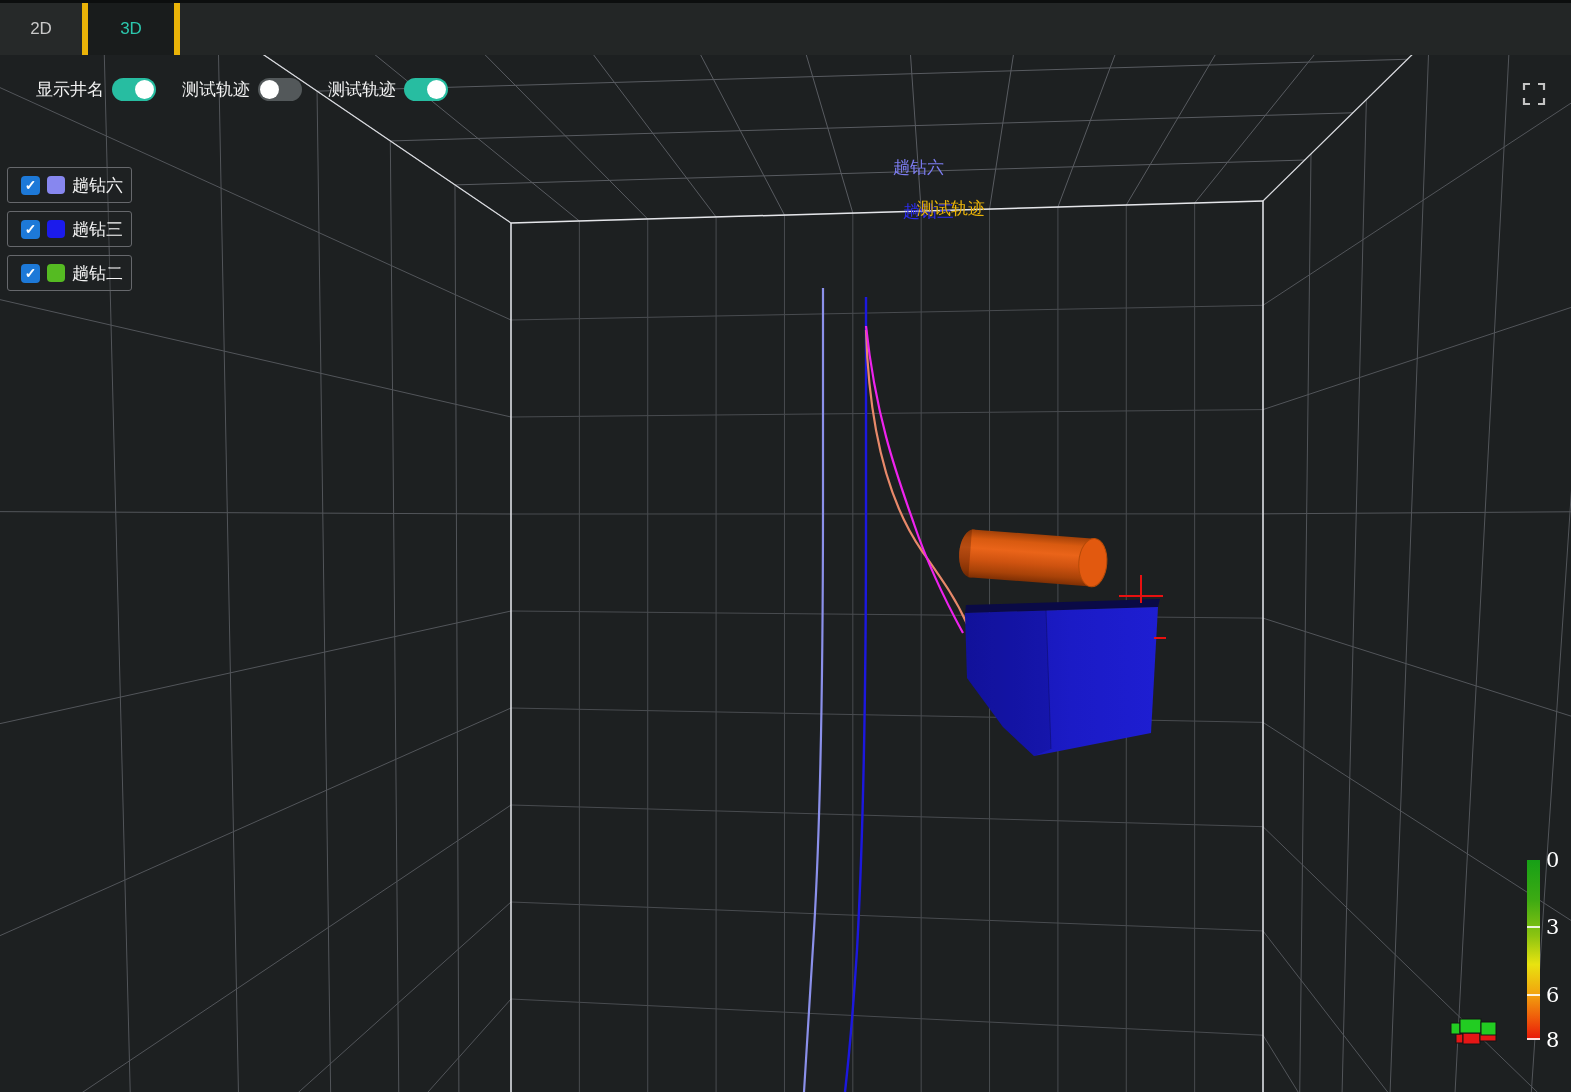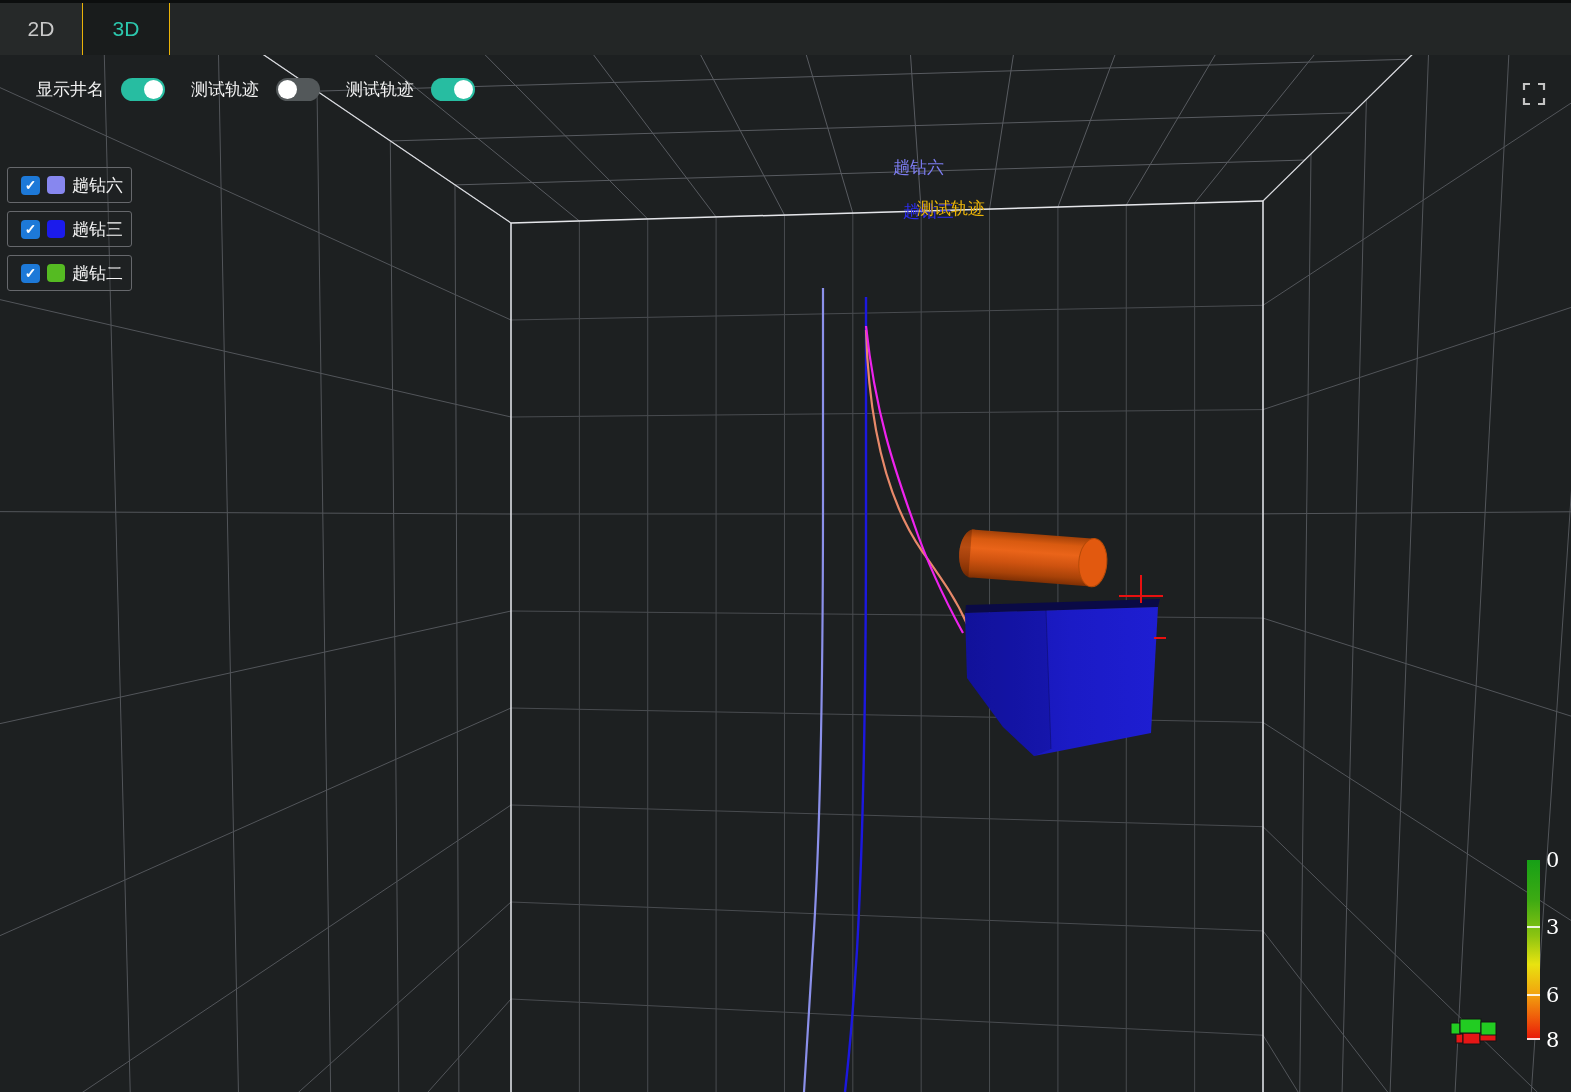--- a/index.html
+++ b/index.html
@@ -2,28 +2,28 @@
 <html><head>
 <meta charset="utf-8">
 <style>
   html,body{margin:0;padding:0;background:#101212;}
   .app{position:relative;width:1571px;height:1092px;background:#1d2021;overflow:hidden;
        font-family:"Liberation Sans",sans-serif;}
   
   .tabbar{position:absolute;top:0;left:0;right:0;height:55px;background:#242727;
           border-top:3px solid #0c0e0e;display:flex;z-index:10;box-sizing:border-box;}
   .tab{width:82px;height:100%;display:flex;align-items:center;justify-content:center;
-       font-size:21px;color:#c9c9c9;background:#262929;border-right:1px solid #eab308;cursor:pointer;}
+       font-size:17px;color:#c9c9c9;background:#262929;border-right:6px solid #eab308;cursor:pointer;}
   .tab.active{width:86px;background:#191c1c;color:#2cc7ad;text-align:right;}
   .tabbar .filler{flex:1;background:#232626;}
   
   #scene{position:absolute;left:0;top:0;z-index:0;}
   
   .toolbar{position:absolute;left:36px;top:78px;display:flex;gap:26px;z-index:5;align-items:center;}
-  .tgroup{display:flex;align-items:center;gap:17px;}
+  .tgroup{display:flex;align-items:center;gap:8px;}
   .tlabel{font-size:17px;color:#f2f2f2;}
   .pill{width:44px;height:23px;border-radius:12px;position:relative;cursor:pointer;}
   .pill.on{background:#27bda1;}
   .pill.off{background:#53585a;}
   .knob{position:absolute;top:2px;width:19px;height:19px;border-radius:50%;background:#fff;}
   .pill.on .knob{right:2px;}
   .pill.off .knob{left:2px;}
   
   .legend{position:absolute;left:7px;top:167px;z-index:5;}
   .lrow{width:125px;height:36px;box-sizing:border-box;border:1px solid #66686c;border-radius:3px;

